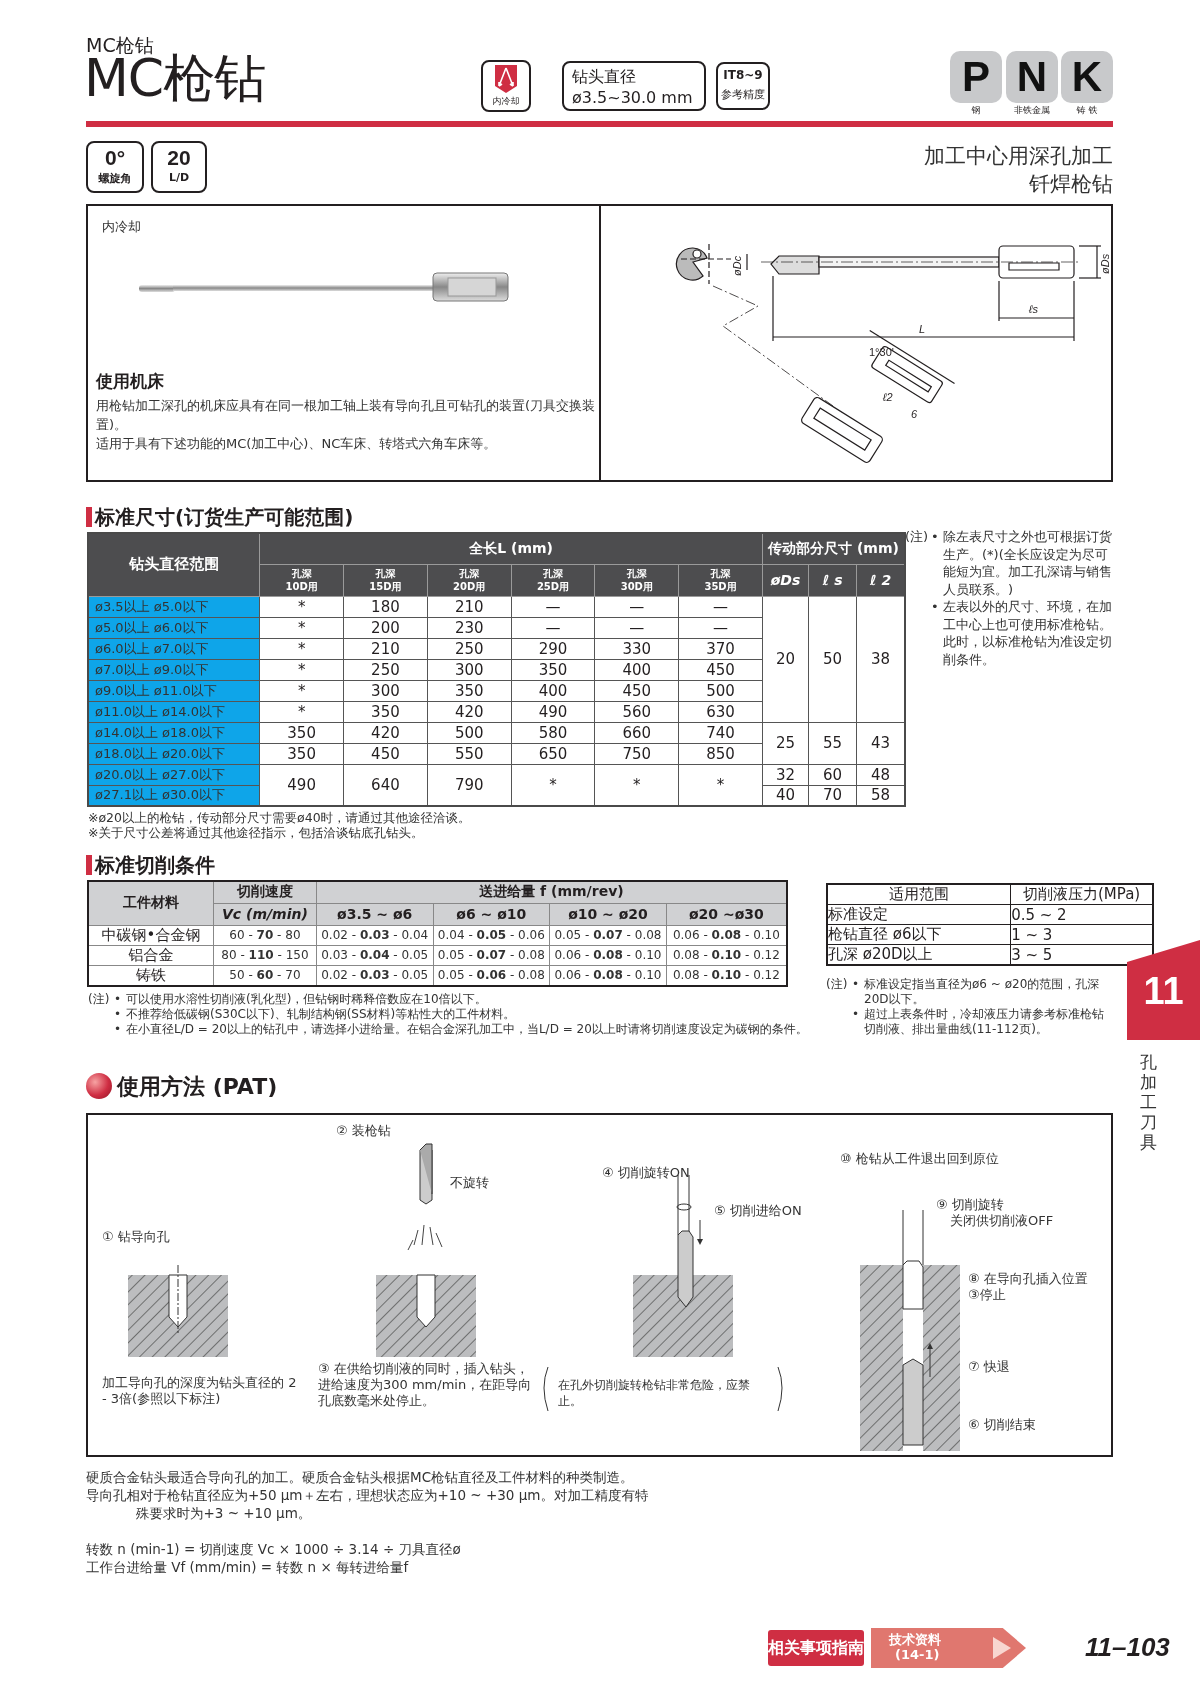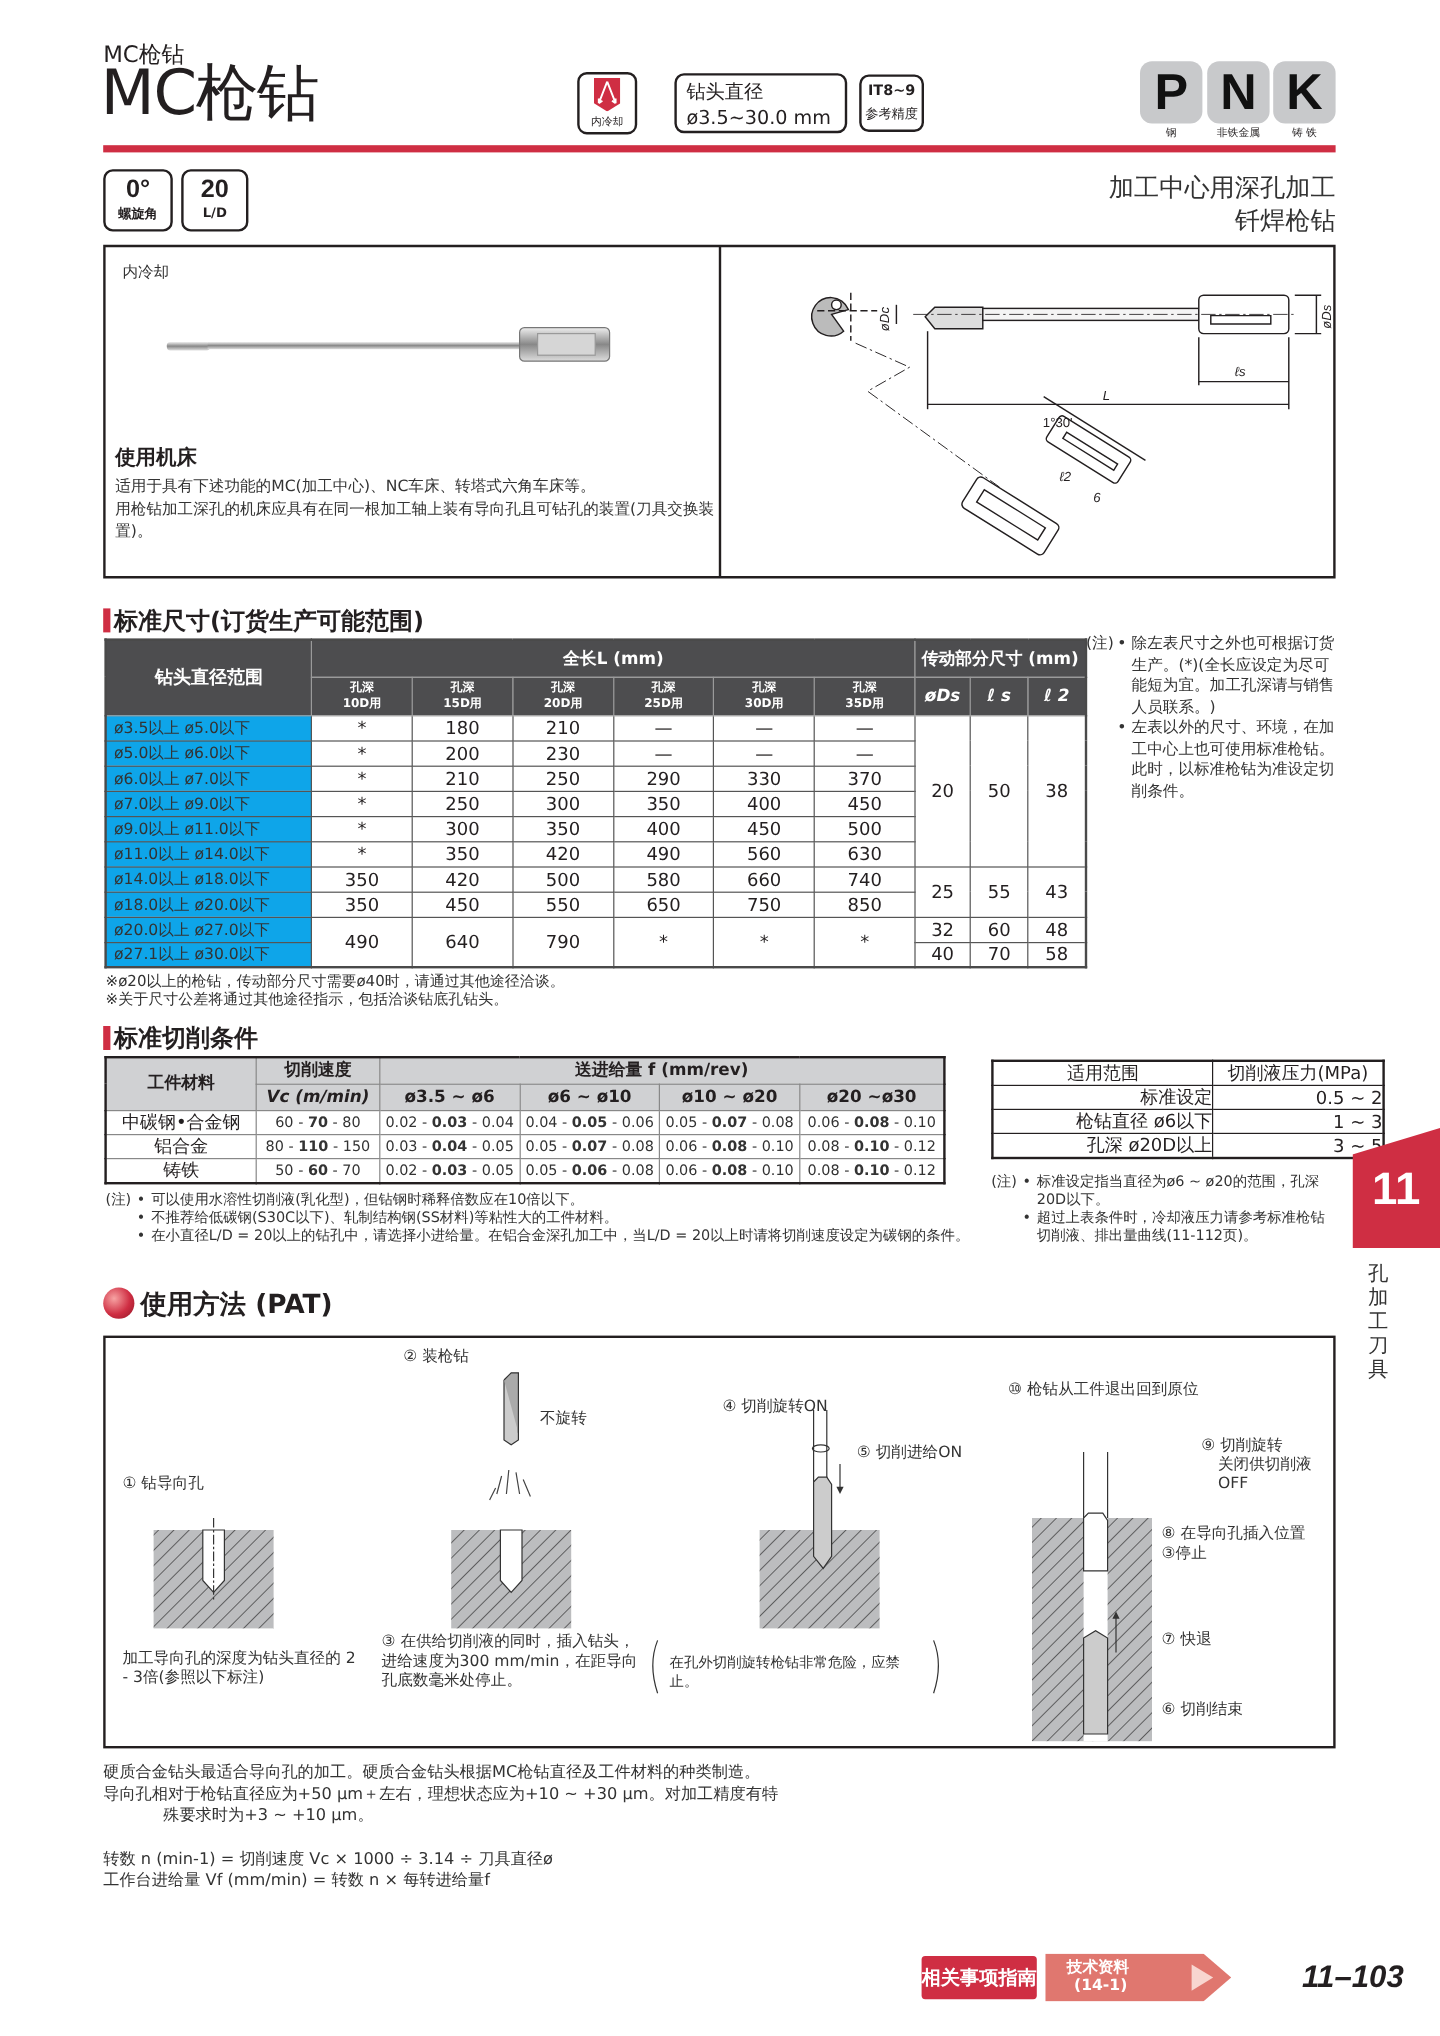--- a/index.html
+++ b/index.html
@@ -44,21 +44,21 @@
   .size-table td.rng { background: #0ea5e9; text-align: left; padding-left: 6px; font-size: 13px; color: #333; }
   .note-size { left: 905px; top: 528px; width: 210px; font-size: 13px; line-height: 17.5px; color: #333; }
   .foot-notes { left: 88px; top: 810px; font-size: 12.5px; line-height: 15px; color: #333; }
   
   .cut-table { left: 87px; top: 880px; width: 701px; font-size: 12px; border: 2px solid #231f20; }
   .cut-table th { background: #d0d1d3; border: 1px solid #888; font-size: 14px; height: 22px; }
   .cut-table td { border: 1px solid #888; text-align: center; height: 20px; font-size: 12px; color: #333; }
   .cut-table td.mat { font-size: 15px; font-weight: normal; color: #231f20; }
   .press-table { left: 826px; top: 883px; width: 328px; border: 2px solid #231f20; font-size: 15px; }
   .press-table th { border: 1px solid #231f20; font-weight: normal; height: 20px; }
-  .press-table td { border: 1px solid #231f20; text-align: right; height: 20px; }
+  .press-table td { border: 1px solid #231f20; text-align: left; height: 20px; }
   .cut-notes { left: 88px; top: 992px; font-size: 12px; line-height: 15px; color: #333; }
   .press-notes { left: 826px; top: 977px; width: 285px; font-size: 12px; line-height: 15px; color: #333; }
   .chap-tab { left: 1127px; top: 940px; width: 73px; height: 100px; background: #cf2e43; clip-path: polygon(0 22%,100% 0,100% 100%,0 100%); color: #fff; font-size: 38px; font-weight: bold; font-family: "Liberation Sans", sans-serif; text-align: center; padding-top: 30px; }
   .chap-name { left: 1140px; top: 1052px; width: 24px; font-size: 17px; line-height: 20px; color: #333; }
   
   .pat-h { left: 86px; top: 1072px; font-size: 22px; font-weight: bold; }
   .pat-h .ball { display: inline-block; width: 26px; height: 26px; border-radius: 50%; background: radial-gradient(circle at 35% 35%, #f7a3a3, #cf2e43 55%, #8f1525); vertical-align: -5px; margin-right: 5px; }
   .pat-box { left: 86px; top: 1113px; width: 1027px; height: 344px; border: 2px solid #231f20; }
   .step { font-size: 13px; color: #333; line-height: 16px; }
   .bottom-text { left: 86px; top: 1468px; font-size: 13.5px; line-height: 18px; color: #333; }
@@ -125,22 +125,22 @@
           <stop offset="1" stop-color="#ddd"></stop>
         </linearGradient>
       </defs>
     <rect x="6" y="17" width="36" height="7" rx="3" fill="url(#mg)"></rect>
     <rect x="40" y="17" width="270" height="6" fill="url(#mg)"></rect>
     <rect x="300" y="5" width="75" height="28" rx="4" fill="url(#mg)" stroke="#777"></rect>
     <rect x="315" y="10" width="48" height="18" fill="#d6d6d6" stroke="#999"></rect>
   </svg>
   <div class="abs machine-h">使用机床</div>
   <div class="abs machine-t">
+    <div>用枪钻加工深孔的机床应具有在同一根加工轴上装有导向孔且可钻孔的装置(刀具交换装置)。</div>
     <div>适用于具有下述功能的MC(加工中心)、NC车床、转塔式六角车床等。</div>
-    <div>用枪钻加工深孔的机床应具有在同一根加工轴上装有导向孔且可钻孔的装置(刀具交换装置)。</div>
   </div>
 </div>
 
 <div class="abs panel-right">
   <svg width="510" height="274" viewBox="0 0 510 274" style="position:absolute;left:0;top:0">
     <g stroke="#231f20" fill="none" stroke-width="1.2">
       <path d="M92 42 a16 16 0 1 0 10 28 l-10 -14 l14 -4 a16 16 0 0 0 -14 -10z" fill="#bbb"></path>
       <circle cx="96" cy="48" r="4" fill="#fff"></circle>
       <line x1="80" y1="53" x2="130" y2="53" stroke-dasharray="6 3"></line>
       <line x1="108" y1="38" x2="108" y2="78" stroke-dasharray="6 3"></line>
@@ -489,21 +489,21 @@
   </svg>
   <div class="abs step" style="left:14px;top:114px">① 钻导向孔</div>
   <div class="abs step" style="left:14px;top:260px;width:200px">加工导向孔的深度为钻头直径的 2 - 3倍(参照以下标注)</div>
   <div class="abs step" style="left:248px;top:8px">② 装枪钻</div>
   <div class="abs step" style="left:362px;top:60px">不旋转</div>
   <div class="abs step" style="left:230px;top:246px;width:220px">③ 在供给切削液的同时，插入钻头，进给速度为300 mm/min，在距导向孔底数毫米处停止。</div>
   <div class="abs step" style="left:514px;top:50px">④ 切削旋转ON</div>
   <div class="abs step" style="left:626px;top:88px">⑤ 切削进给ON</div>
   <div class="abs step" style="left:470px;top:262px;width:210px;font-size:12px">在孔外切削旋转枪钻非常危险，应禁止。</div>
   <div class="abs step" style="left:752px;top:36px">⑩ 枪钻从工件退出回到原位</div>
-  <div class="abs step" style="left:913px;top:82px">
+  <div class="abs step" style="left:848px;top:82px">
       <div>⑨ 切削旋转</div>
       <div style="padding-left:14px">关闭供切削液OFF</div>
     </div>
   <div class="abs step" style="left:880px;top:156px;width:125px">⑧ 在导向孔插入位置③停止</div>
   <div class="abs step" style="left:880px;top:244px">⑦ 快退</div>
   <div class="abs step" style="left:880px;top:302px">⑥ 切削结束</div>
 </div>
 
 <div class="abs bottom-text">
   <div>硬质合金钻头最适合导向孔的加工。硬质合金钻头根据MC枪钻直径及工件材料的种类制造。</div>

